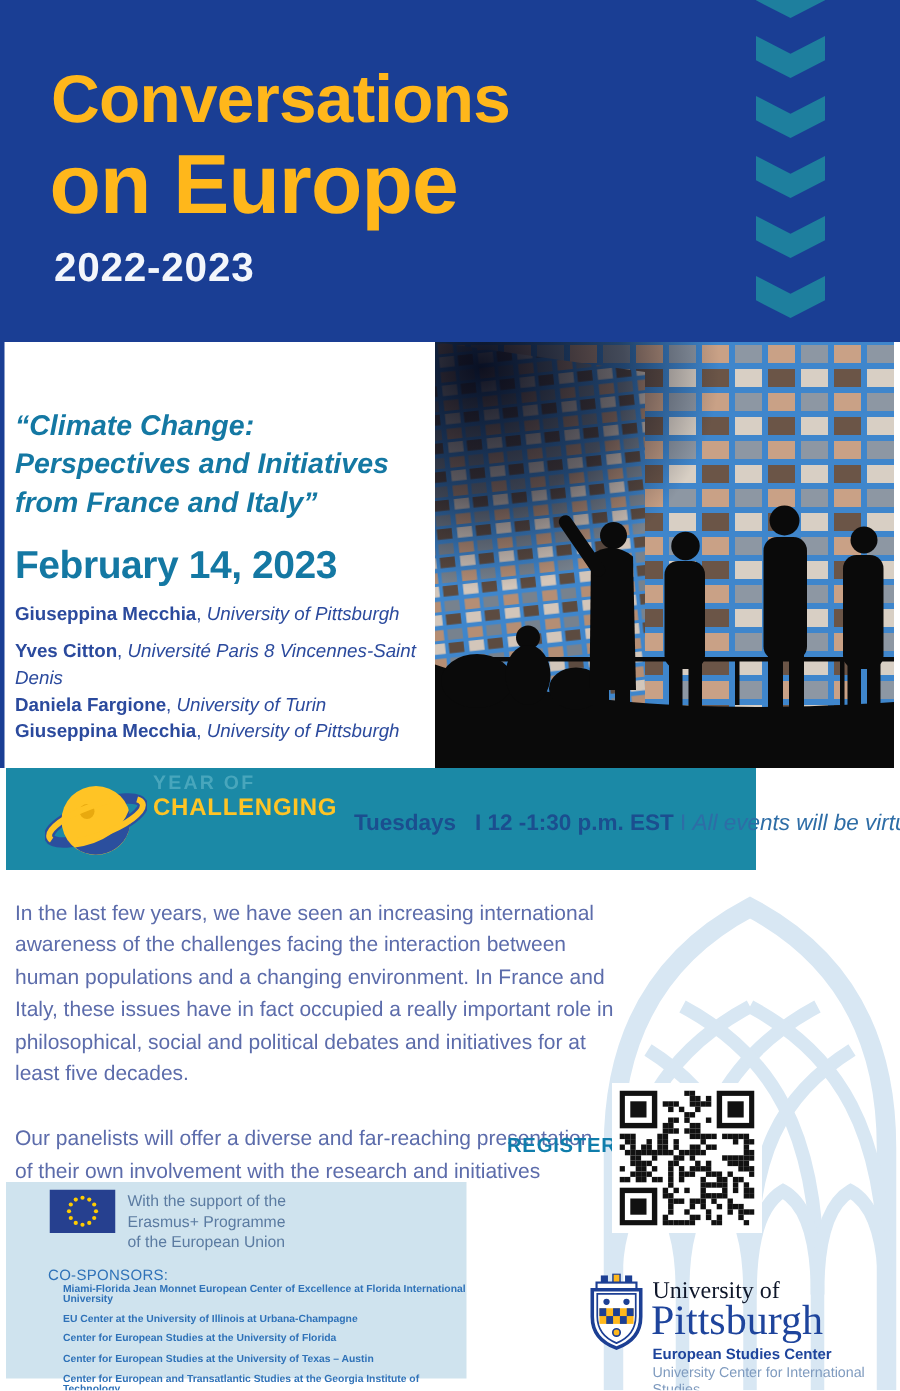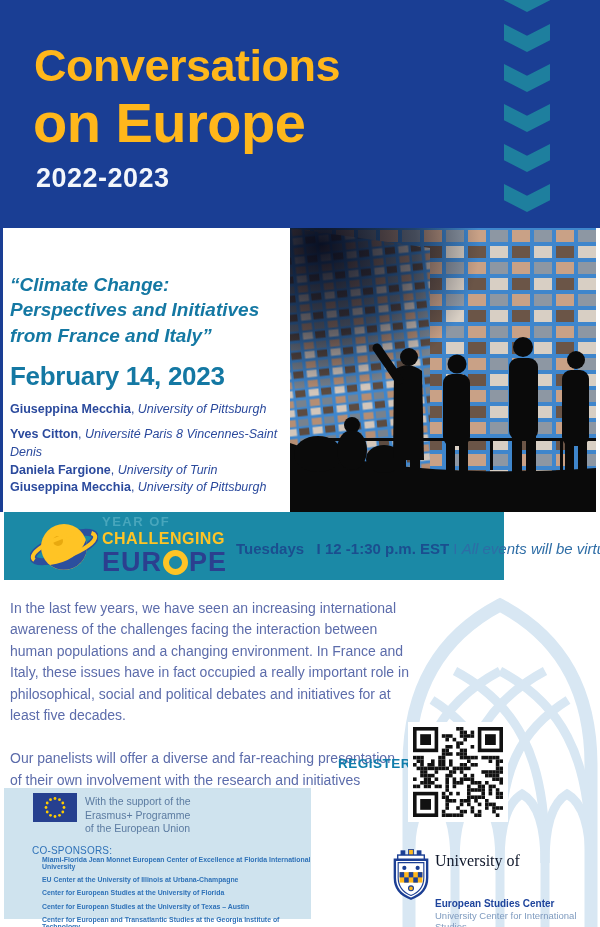--- a/index.html
+++ b/index.html
@@ -179,25 +179,20 @@
           <circle r="23" fill="#ffc425"></circle>
           <path d="M -14,18 A 23,23 0 0 0 22,-7 Q 14,14 -14,18 Z" fill="#2b4f9e"></path>
           <circle cx="-6" cy="-6" r="5" fill="#e8a90f"></circle>
           <ellipse rx="33" ry="10" transform="rotate(-20)" fill="none" stroke="#ffc425" stroke-width="4" stroke-dasharray="52 18"></ellipse>
         </g>
       </svg>
     </div>
     <div class="logo-text">
       <div class="logo-year">YEAR OF</div>
       <div class="logo-chal">CHALLENGING</div>
-      <div class="logo-eur">
-          <span>EUR</span>
-          <span class="logo-o"></span>
-          <span>PE</span>
-        </div>
     </div>
     <div class="schedule">
       <span class="sched-bold">Tuesdays</span>
       <span class="sched-bold">&nbsp;</span>
       <span class="sched-bold">I</span>
       <span class="sched-bold">12 -1:30 p.m. EST</span>
       <span class="sched-sep">I</span>
       <span class="sched-note">All events will be virtual</span>
     </div>
   </div>
@@ -507,17 +502,18 @@
           <rect x="8" y="24" width="4.8" height="5.5"></rect>
             <rect x="17.6" y="24" width="4.8" height="5.5"></rect>
             <rect x="27.2" y="24" width="4.8" height="5.5"></rect>
           <rect x="12.8" y="29.5" width="4.8" height="5.5"></rect>
             <rect x="22.4" y="29.5" width="4.8" height="5.5"></rect>
         </g>
         <circle cx="20" cy="41" r="2.6" fill="#ffb81c" stroke="#1c3f94" stroke-width="1.2"></circle>
       </svg>
     </div>
     <div class="pitt-u1">University of</div>
+    <div class="pitt-u2">Pittsburgh</div>
     <div class="pitt-esc">European Studies Center</div>
     <div class="pitt-ucis">University Center for International Studies</div>
   </div>
 
 </div>
 
 </body></html>

